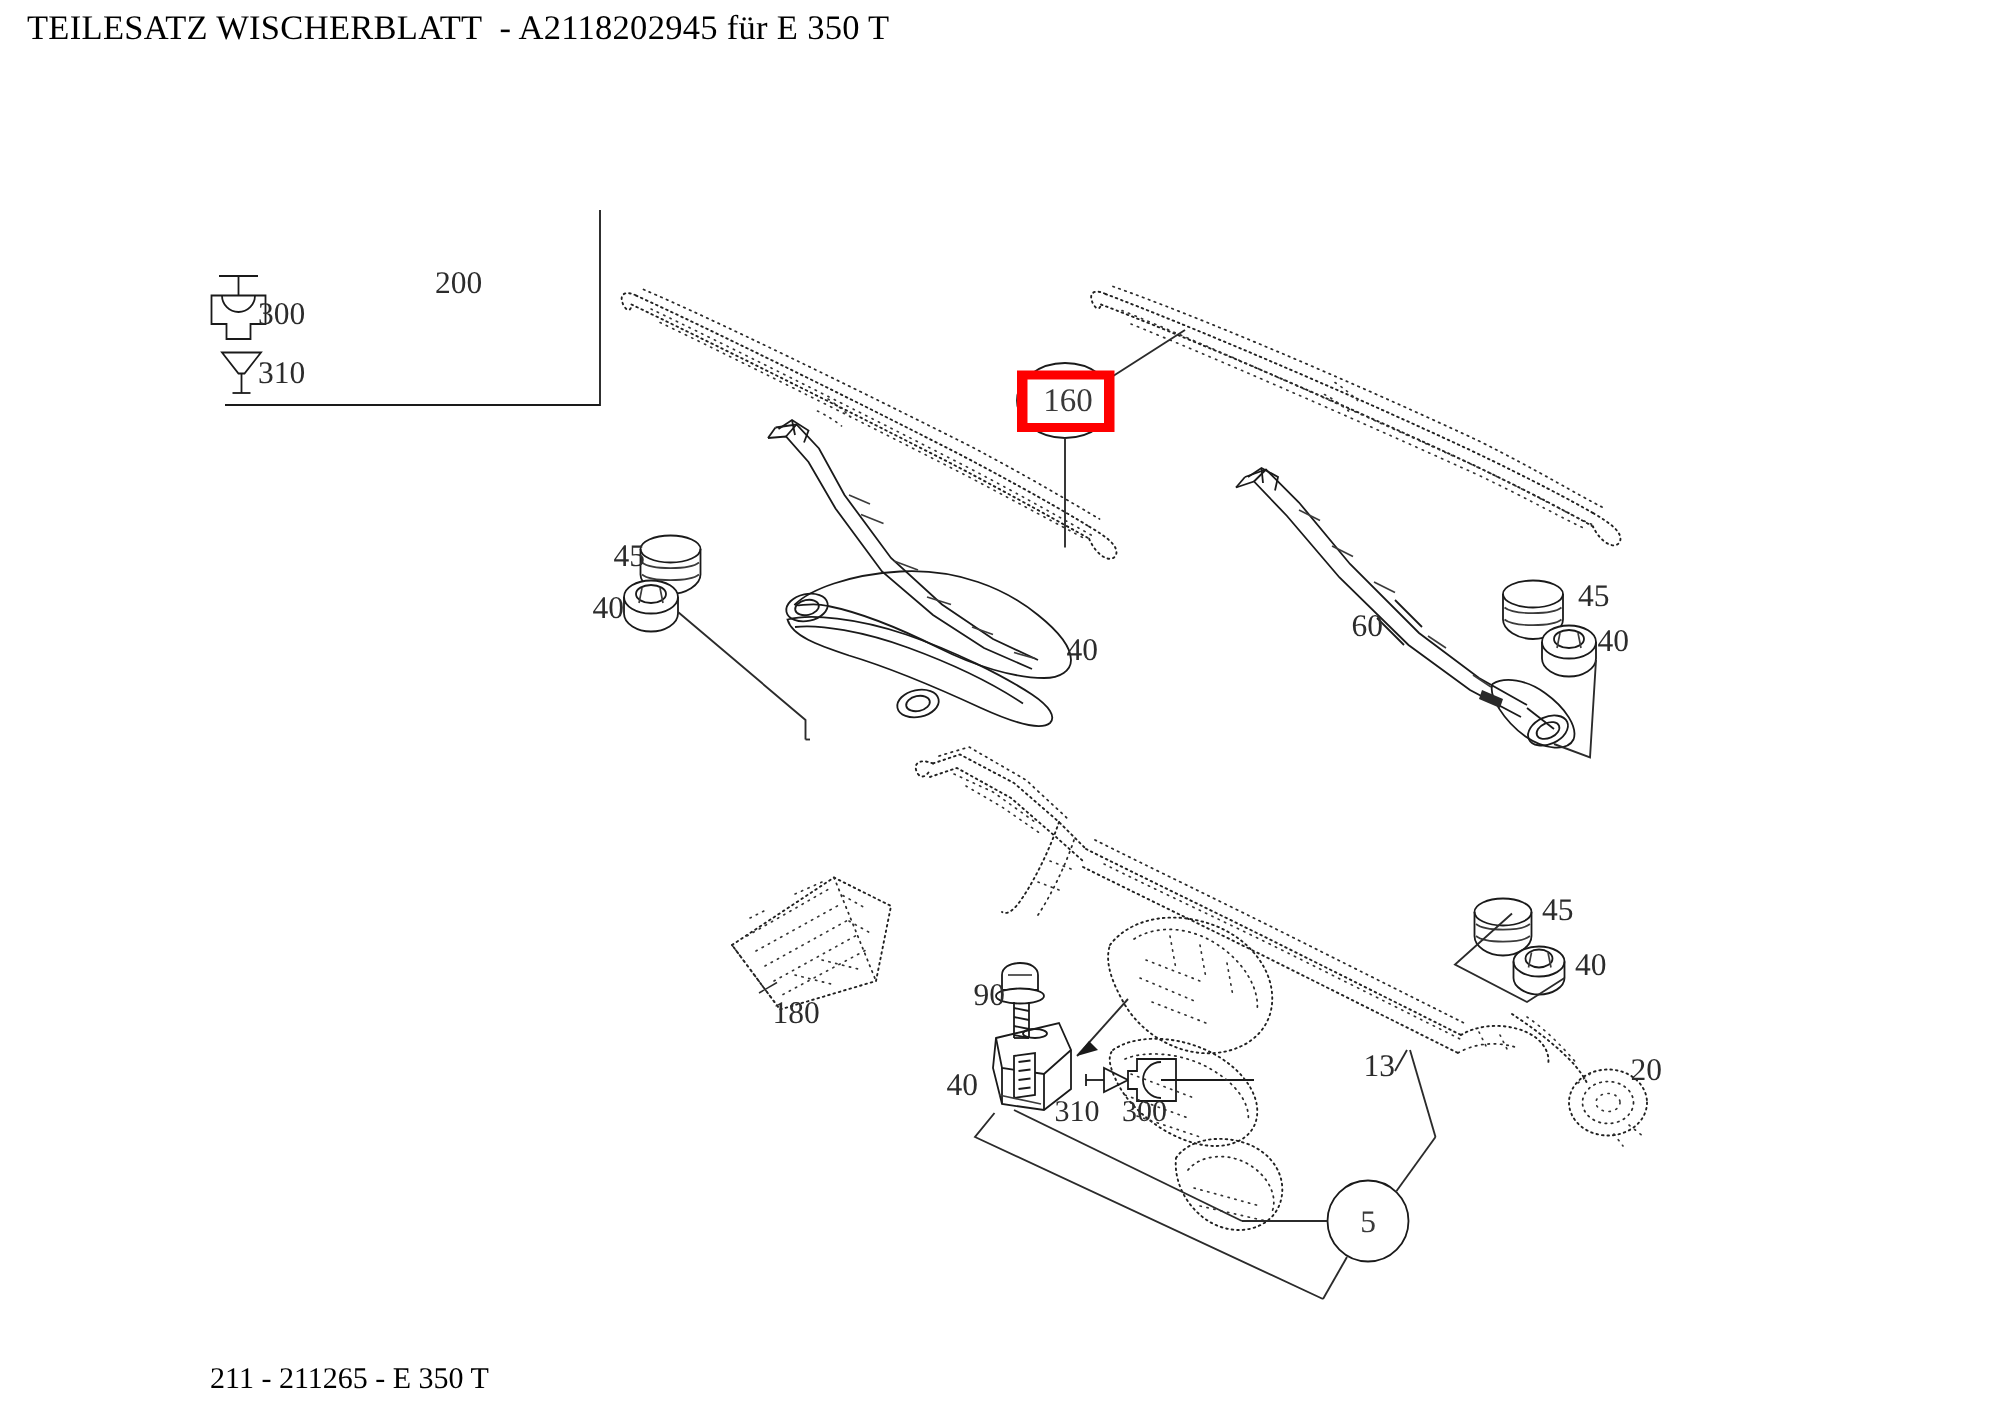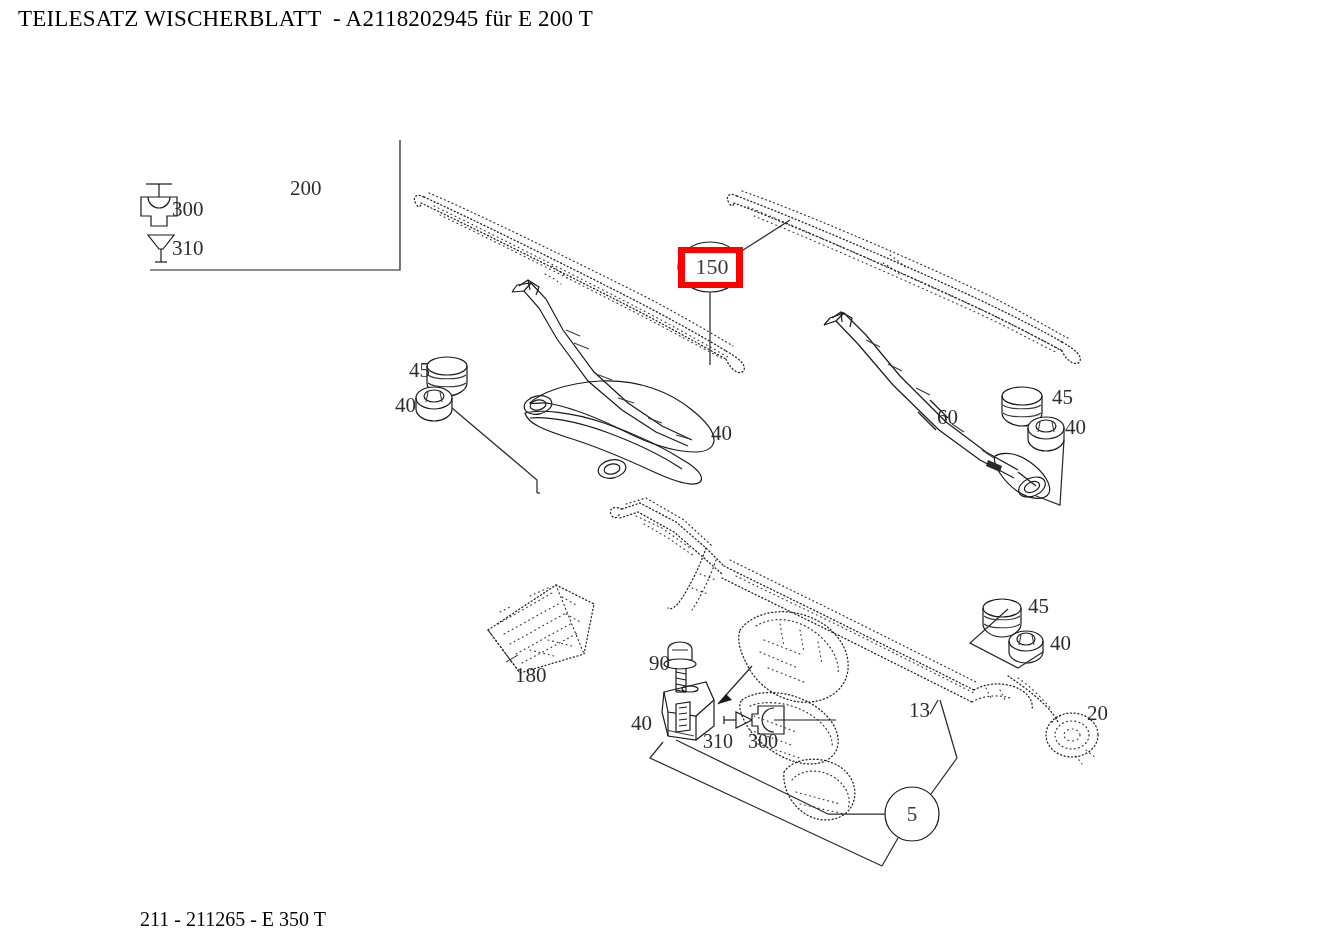--- a/index.html
+++ b/index.html
@@ -95,21 +95,21 @@
     text-align: center;
     line-height: 24px;
     white-space: pre;
   }
 </style>
 </head>
 <body>
 
 <div id="page">
 
-  <div id="title">TEILESATZ WISCHERBLATT  - A2118202945 für E 200 T</div>
+  <div id="title">TEILESATZ WISCHERBLATT  - A2118202945 für E 350 T</div>
 
   <svg id="art" viewBox="0 0 1326 951" xmlns="http://www.w3.org/2000/svg">
     <defs>
 
       <style>
         .s  { fill:none; stroke:#1a1a1a; stroke-width:1.2; }
         .sf { fill:none; stroke:#3b3b3b; stroke-width:1.1; }
         .dot { fill:none; stroke:#202020; stroke-width:1.25;
                stroke-dasharray:1.1 2.6; stroke-linecap:round; }
         .dot2 { fill:none; stroke:#2a2a2a; stroke-width:1.15;
@@ -420,37 +420,37 @@
     </g>
   </svg>
 
   <div class="lbl" style="left:290px; top:178px;">200</div>
   <div class="lbl" style="left:172px; top:199px;">300</div>
   <div class="lbl" style="left:172px; top:238px;">310</div>
 
   <div class="lbl" style="left:409px; top:360px;">45</div>
   <div class="lbl" style="left:395px; top:395px;">40</div>
   <div class="lbl" style="left:711px; top:423px;">40</div>
-  <div class="lbl" style="left:937px; top:407px;text-align:center;">60</div>
+  <div class="lbl" style="left:901px; top:407px;text-align:center;">60</div>
   <div class="lbl" style="left:1052px; top:387px;">45</div>
   <div class="lbl" style="left:1065px; top:417px;">40</div>
 
   <div class="lbl" style="left:471px; top:665px;margin-left:44px;">180</div>
   <div class="lbl" style="left:649px; top:653px;">90</div>
   <div class="lbl" style="left:631px; top:713px;">40</div>
   <div class="lbl small" style="left:703px; top:731px;">310</div>
   <div class="lbl small" style="left:748px; top:731px;">300</div>
   <div class="lbl" style="left:909px; top:700px;">13</div>
 
   <div class="lbl" style="left:1028px; top:596px;">45</div>
   <div class="lbl" style="left:1050px; top:633px;">40</div>
   <div class="lbl" style="left:1087px; top:703px;">20</div>
 
   <div id="hl-110">
     <div class="inner"></div>
   </div>
-  <div id="lbl-110">150</div>
+  <div id="lbl-110">160</div>
 
   <div id="lbl-5">5</div>
 
   <div id="footer">211 - 211265 - E 350 T</div>
 
 </div>
 
 </body></html>

